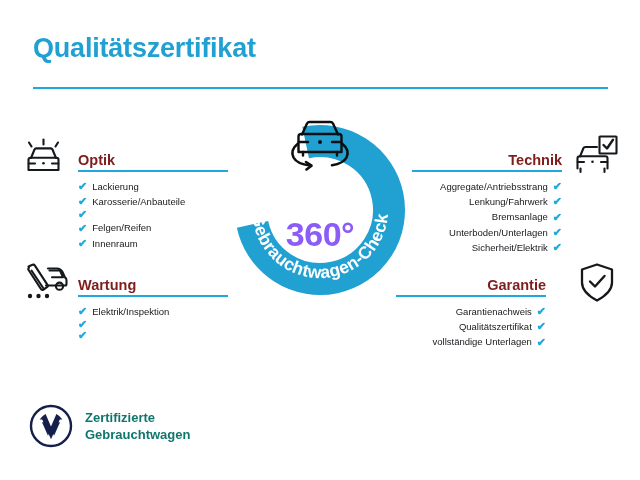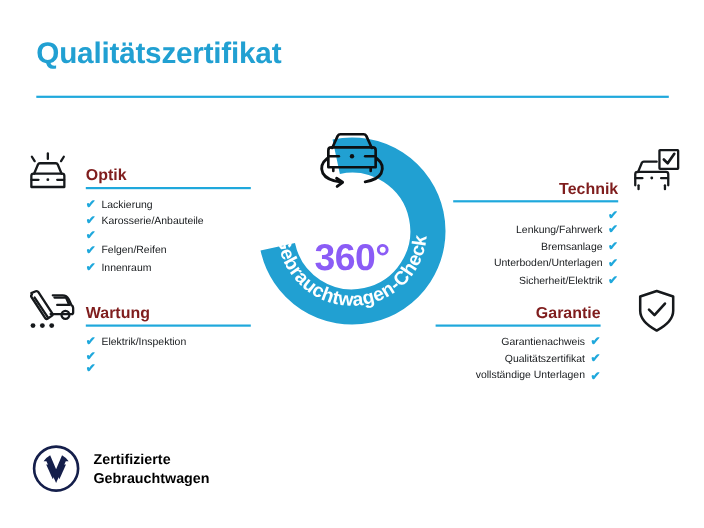--- a/index.html
+++ b/index.html
@@ -138,21 +138,21 @@
   }
   #vw-logo {
     width: 44px;
     height: 44px;
     flex: 0 0 auto;
   }
   #footer-text {
     margin-left: 12px;
     font-size: 13px;
     font-weight: bold;
-    color: #000000;
+    color: #0f766e;
     line-height: 17px;
     white-space: pre-line;
   }
 </style>
 </head>
 <body>
 
 <div id="page">
 
   <div id="header-title">Qualitätszertifikat</div>
@@ -224,27 +224,28 @@
       <path d="M27.5 8.5 L38 8.5 L41 15.2 L30 15.2"></path>
       <circle cx="37.5" cy="24.2" r="3.6"></circle>
       <path d="M6.5 4.5 L10.5 2.8 Q12 2.2 12.9 3.6 L25.5 22.8 Q26.4 24.2 25 25.2 L21.5 27.6 Q20 28.6 19.1 27.2 L6.6 8 Q5.7 6.6 7 5.9 Z"></path>
       <path d="M9.5 8.5 L21.5 26.5"></path>
       <circle cx="8" cy="34" r="2.2" fill="#16191C" stroke="none"></circle>
       <circle cx="16.5" cy="34" r="2.2" fill="#16191C" stroke="none"></circle>
       <circle cx="25" cy="34" r="2.2" fill="#16191C" stroke="none"></circle>
     </svg>
   </div>
 
-  <div class="section right" id="sec-technik" style="left:412px; top:146px; width:150px;margin-top:12px;">
+  <div class="section right" id="sec-technik" style="left:412px; top:146px; width:150px;">
     <div class="sec-head">
       <div class="sec-title">Technik</div>
       <div class="sec-rule"></div>
     </div>
     <ul class="sec-list">
       <li>
+          <span>Aggregate/Antriebsstrang</span>
           <span class="check">✔</span>
         </li>
       <li>
           <span>Lenkung/Fahrwerk</span>
           <span class="check">✔</span>
         </li>
       <li>
           <span>Bremsanlage</span>
           <span class="check">✔</span>
         </li>

